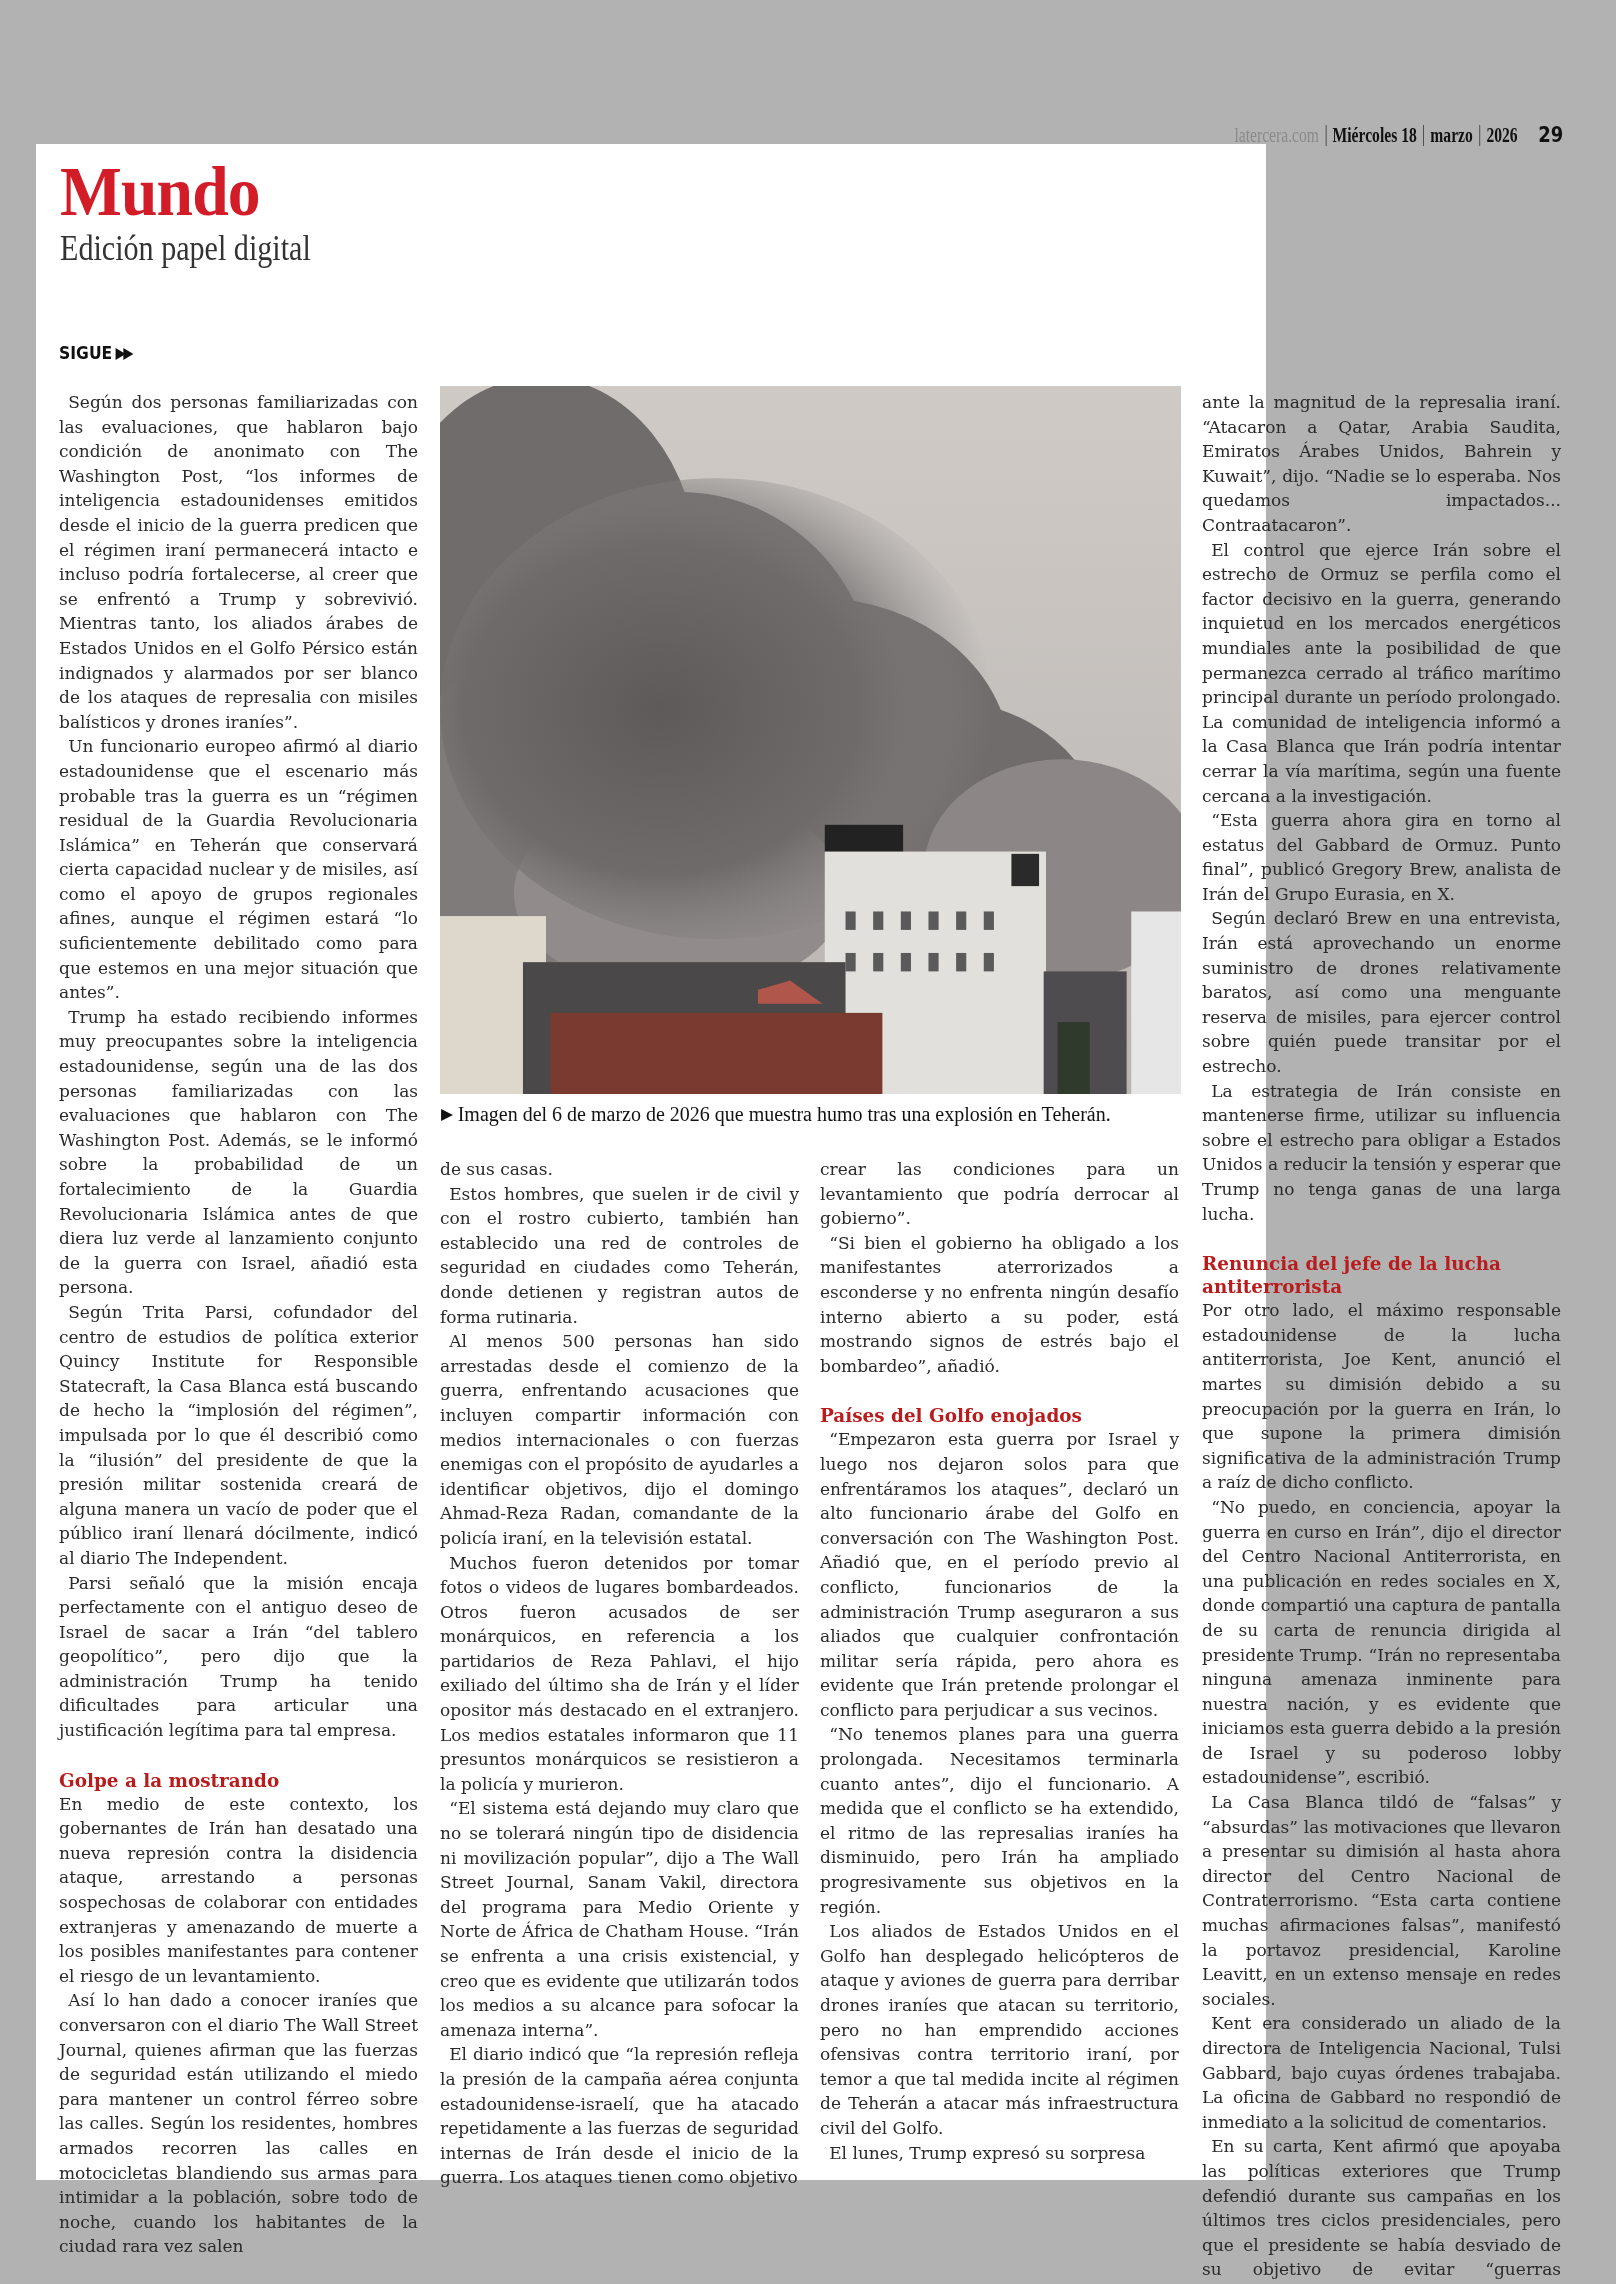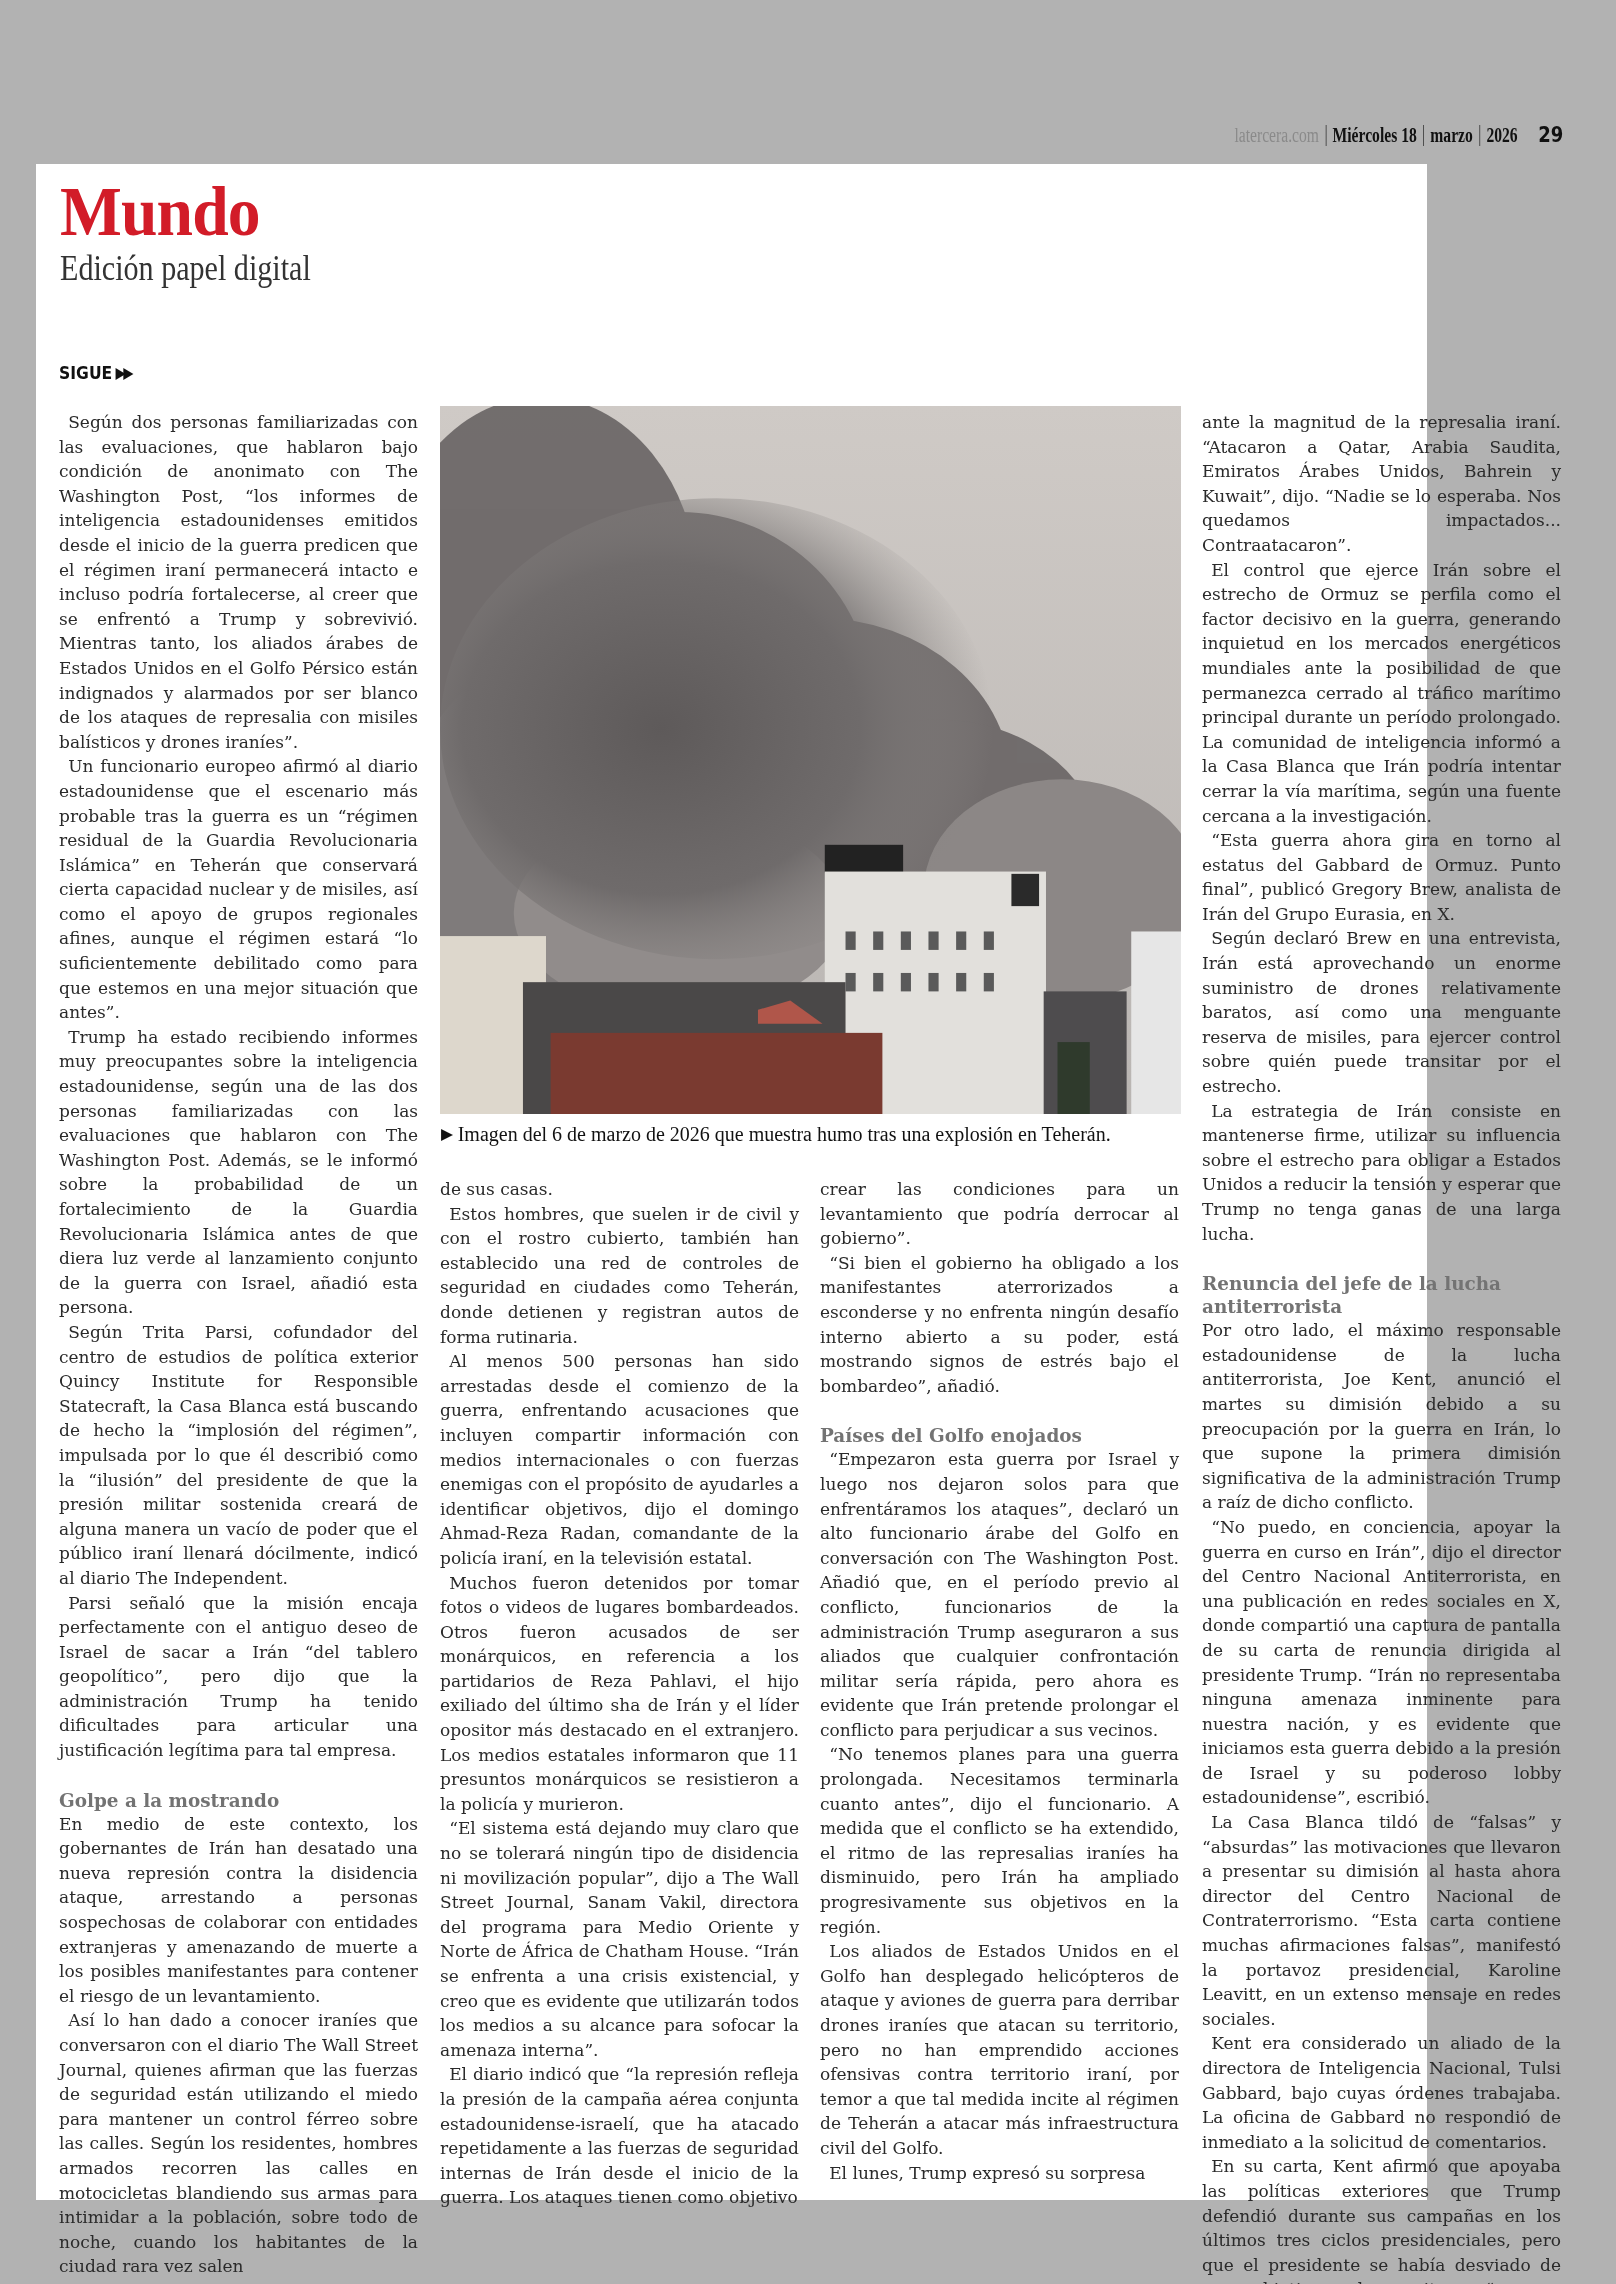--- a/index.html
+++ b/index.html
@@ -10,21 +10,21 @@
   .topbar {
     position:absolute; top:121px; right:54px; height:28px;
     display:flex; align-items:center; gap:0;
     font-family:"Liberation Serif", serif; font-size:20px; color:#111;
     transform:scaleX(0.78); transform-origin:right center; font-weight:bold;
   }
   .topbar .site { color:#8a8a8a; font-weight:normal; }
   .topbar .sep { display:inline-block; width:0.9px; height:21px; background:#333; margin:0 8.3px; }
   .topbar .pg { margin-left:28px; font-family:"DejaVu Sans", sans-serif; font-weight:bold; font-size:21px; transform:scaleX(1.1); }
   .page {
-    position:absolute; left:36px; top:164px; width:1391px; height:2036px; background:#fff;
+    position:absolute; left:36px; top:144px; width:1230px; height:2036px; background:#fff;
   }
   .masthead { position:absolute; left:24px; top:14px; }
   .section-title {
     font-family:"Liberation Serif", serif; font-weight:bold; font-size:69px; color:#d21c28;
     line-height:1; transform:scaleX(0.95); transform-origin:left;
     letter-spacing:-0.9px;
   }
   .section-sub {
     font-family:"Liberation Serif", serif; font-size:35px; color:#333; margin-top:3.7px;
     transform:scaleX(0.86); transform-origin:left; line-height:1;
@@ -36,21 +36,21 @@
   }
   .sigue .arrows { font-size:15.7px; letter-spacing:-2.8px; }
   .col {
     position:absolute; top:240px; width:359px;
     font-family:"DejaVu Serif", serif; font-size:17px; line-height:24.6px; color:#2a2a2a;
     text-align:justify; hyphens:auto;margin-top:6px;
   }
   .col p { margin:0; text-indent:9.2px; }
   .col p.noind { text-indent:0; }
   .col h3 {
-    margin:0; font-family:"DejaVu Serif", serif; font-weight:bold; font-size:18.4px; line-height:23px; color:#737373;
+    margin:0; font-family:"DejaVu Serif", serif; font-weight:bold; font-size:18.4px; line-height:23px; color:#b91c1c;
     text-align:left;
   }
   .col .gap { height:26px; }
   .c1 { left:23px; }
   .c2 { left:404px; top:1007px; }
   .c3 { left:784px; top:1007px; }
   .c4 { left:1166px; }
   .photo {
     position:absolute; left:404px; top:242px; width:741px; height:708px; overflow:hidden;
     background:linear-gradient(180deg,#b7b3b0 0%,#a9a5a2 40%,#8f8c8b 100%);

